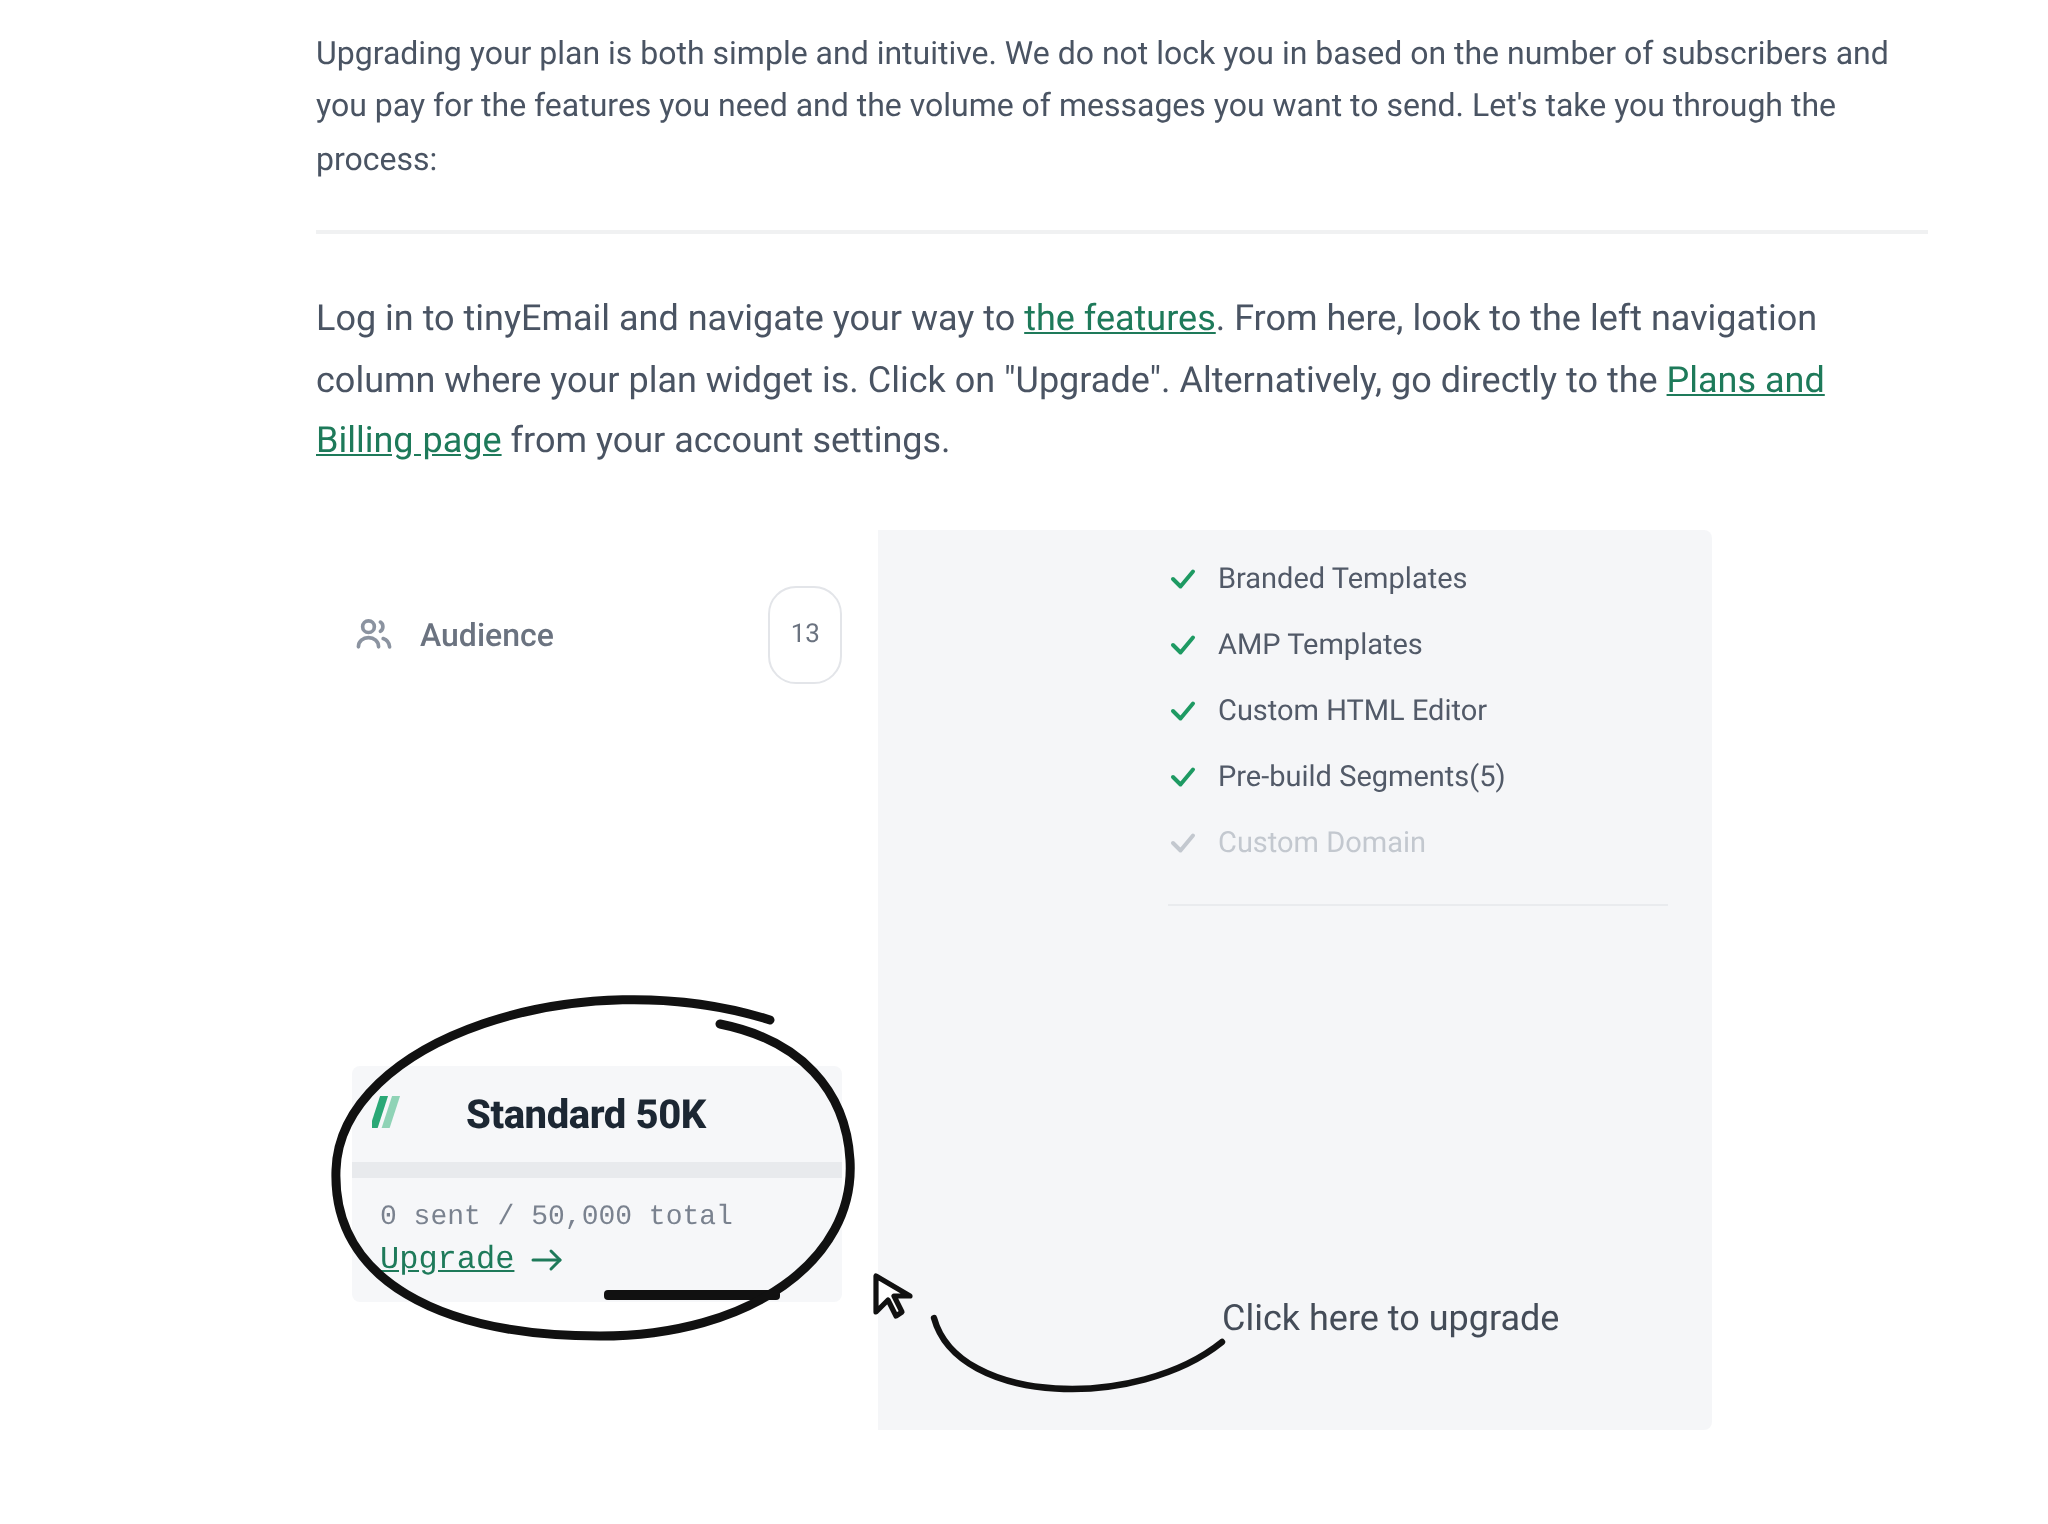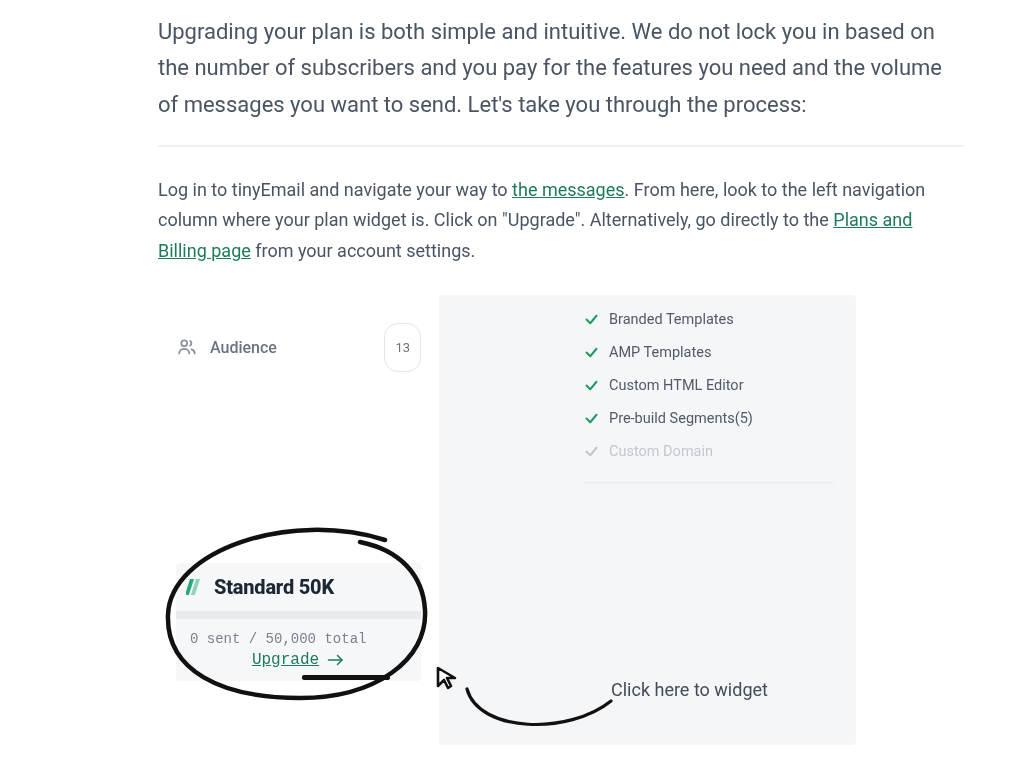--- a/index.html
+++ b/index.html
@@ -4,21 +4,21 @@
   <style>
     * { box-sizing: border-box; margin: 0; padding: 0; }
     body {
       font-family: -apple-system, BlinkMacSystemFont, "Segoe UI", Roboto, Helvetica, Arial, sans-serif;
       color: #3a4350;
       background: #fff;
       width: 1024px;
     }
     .page { padding: 0 60px 0 158px; }
     .intro {
-      font-size: 22px;
+      font-size: 16px;
       line-height: 1.65;
       color: #4a5463;
       margin-top: 14px;
       margin-bottom: 22px;
     }
     .divider {
       height: 2px;
       background: #f0f1f2;
       margin: 0 0 28px 0;
     }
@@ -87,30 +87,31 @@
 
     .plan-widget {
       position: absolute;
       left: 22px; top: 268px;
       width: 245px;
       background: #f6f7f9;
       border-radius: 4px;
       overflow: hidden;
     }
     .plan-head {
-      display:flex; align-items:center;
+      display:flex; align-items:flex-start;
       padding: 12px 14px 12px 10px;
+      gap: 19px;
     }
     .plan-bars { color:#2aa876; display:inline-flex; margin-right:10px; }
     .plan-name { font-weight:800; font-size:20px; color:#1c2733; letter-spacing:-0.2px; }
     .plan-progress { height:8px; background:#e8eaed; }
     .plan-body { padding: 12px 14px 12px 14px; font-family: Liberation Mono, monospace; }
     .plan-usage { font-size:14px; color:#7a828f; }
     .plan-upgrade {
-      display:flex; justify-content:center; align-items:center;
+      display:flex; justify-content:flex-start; align-items:center;
       margin-top: 4px;
     }
     .upgrade-link { color:#1e7a5a; font-size:16px; font-weight:500; display:inline-flex; align-items:center; gap:8px; }
     .arrow-right { display:inline-flex; }
 
     .annot-underline {
       position:absolute;
       left: 148px; top: 380px;
       width: 88px; height: 5px;
       background: #111;
@@ -143,21 +144,21 @@
   </style>
 </head>
 <body>
 
 <div class="page">
   <p class="intro">Upgrading your plan is both simple and intuitive. We do not lock you in based on the number of subscribers and you pay for the features you need and the volume of messages you want to send. Let's take you through the process:</p>
   <div class="divider"></div>
 
 
   <p class="body-text">
-    <span>Log in to tinyEmail and navigate your way to </span><a href="#" class="inline-link">the messages</a><span>. From here, look to the left navigation column where your plan widget is. Click on "Upgrade". Alternatively, go directly to the </span><a href="#" class="inline-link">Plans and Billing page</a><span> from your account settings.</span>
+    <span>Log in to tinyEmail and navigate your way to </span><a href="#" class="inline-link">the features</a><span>. From here, look to the left navigation column where your plan widget is. Click on "Upgrade". Alternatively, go directly to the </span><a href="#" class="inline-link">Plans and Billing page</a><span> from your account settings.</span>
   </p>
 
   <div class="screenshot">
 
     <div class="audience-row">
       <span class="aud-icon">
         <svg width="22" height="22" viewBox="0 0 24 24" fill="none" stroke="currentColor" stroke-width="2" stroke-linecap="round" stroke-linejoin="round">
             <circle cx="9" cy="8" r="3.2"></circle>
             <path d="M3.5 19c0-3 2.5-5 5.5-5s5.5 2 5.5 5"></path>
             <path d="M15.5 5.5a3 3 0 0 1 0 5"></path>
@@ -252,16 +253,16 @@
         <svg width="24" height="26" viewBox="0 0 24 26" fill="none" stroke="#111" stroke-width="2.6" stroke-linejoin="round" stroke-linecap="round">
             <path d="M4 3 L4 21 L10 15 L14 23 L17 21 L13 13 L21 13 Z" fill="#fff"></path>
           </svg>
       </span>
     </div>
 
     <svg class="swoosh" viewBox="0 0 160 60">
       <path d="M8 6 C 20 50, 110 52, 152 18" fill="none" stroke="#111" stroke-width="3.2" stroke-linecap="round"></path>
     </svg>
 
-    <div class="cta-text">Click here to widget</div>
+    <div class="cta-text">Click here to upgrade</div>
 
   </div>
 </div>
 
 </body></html>

